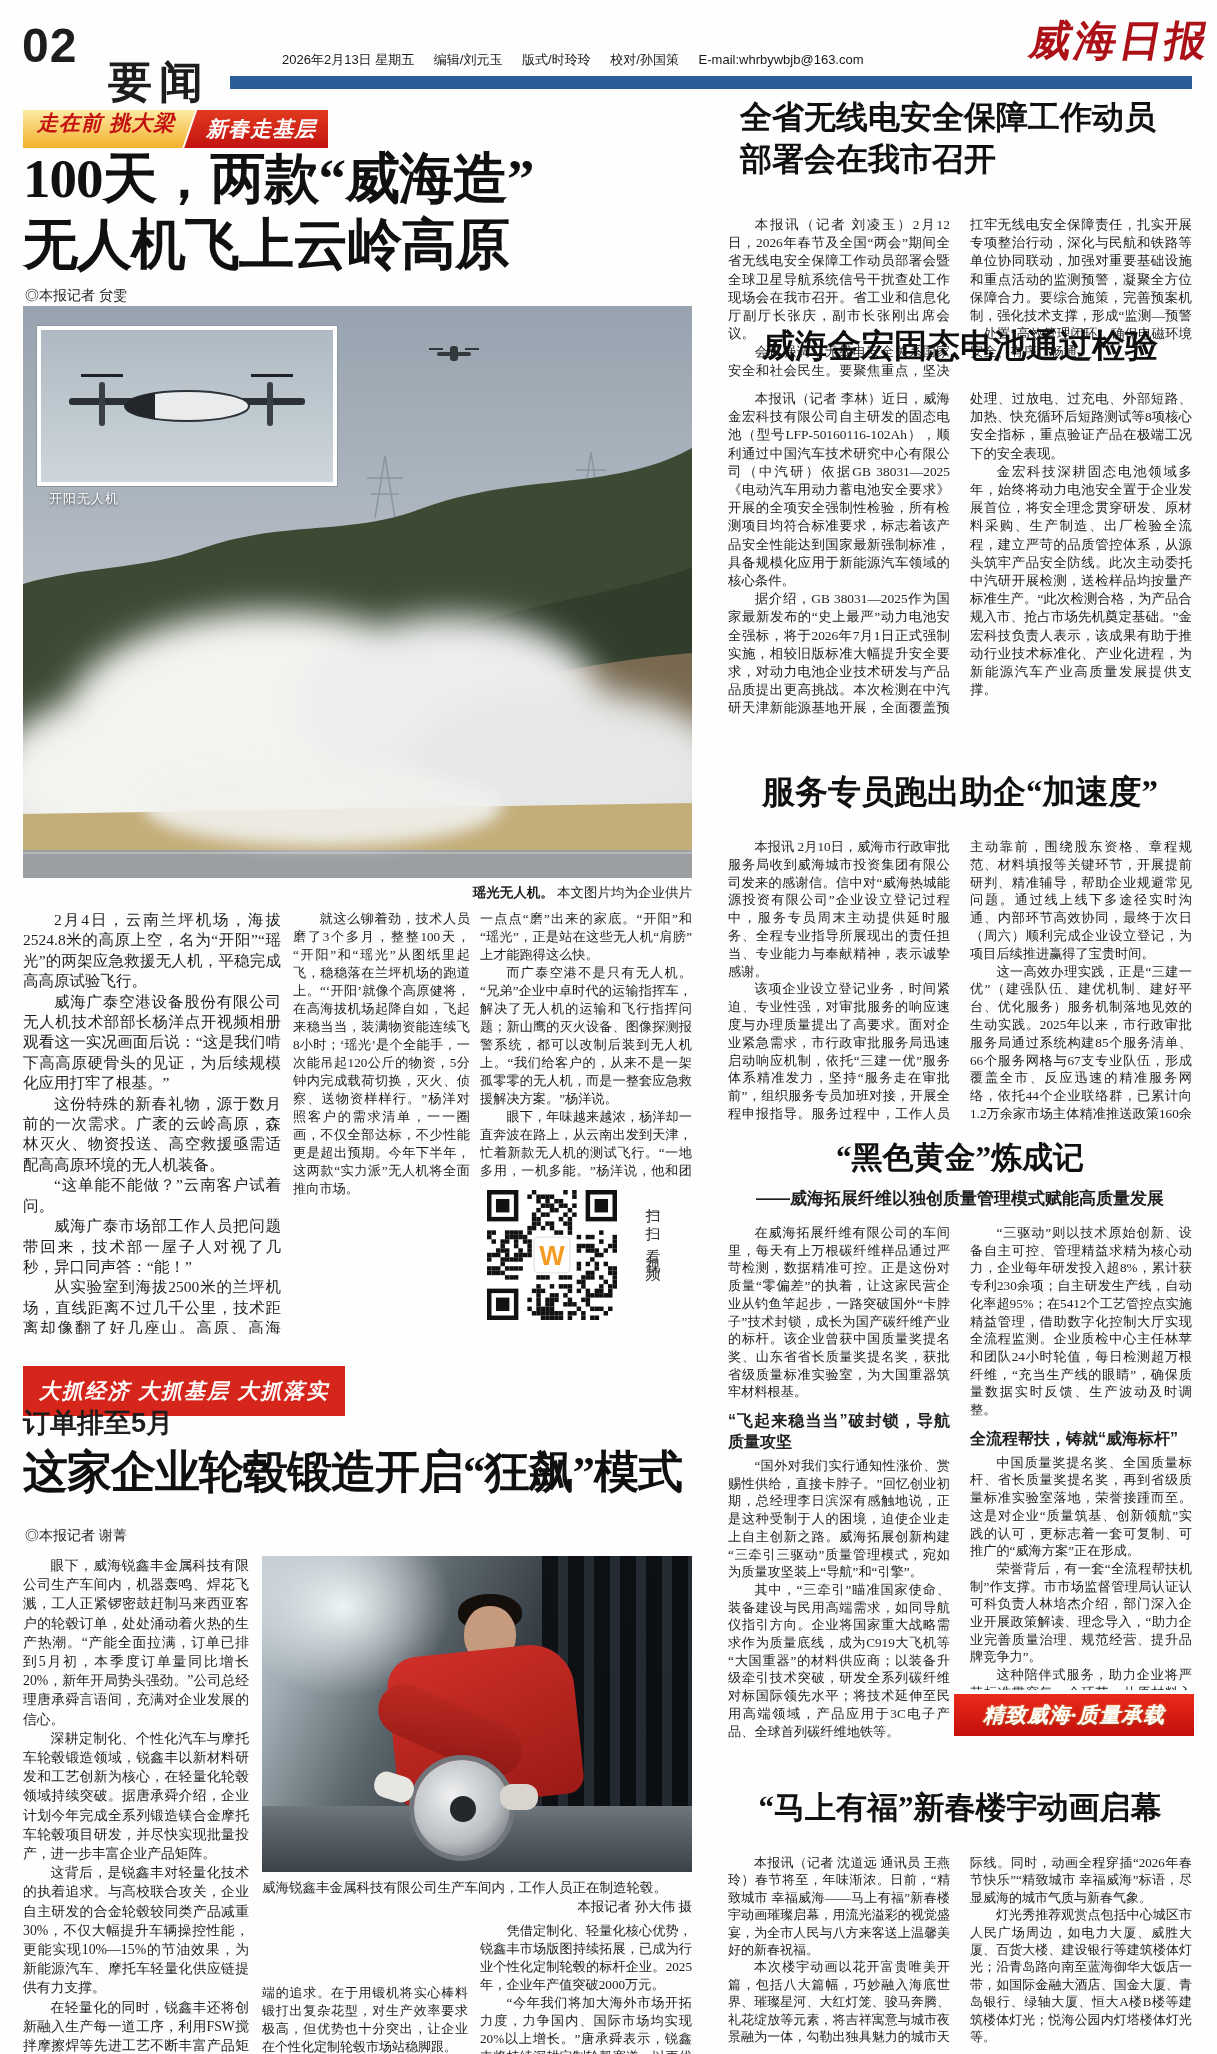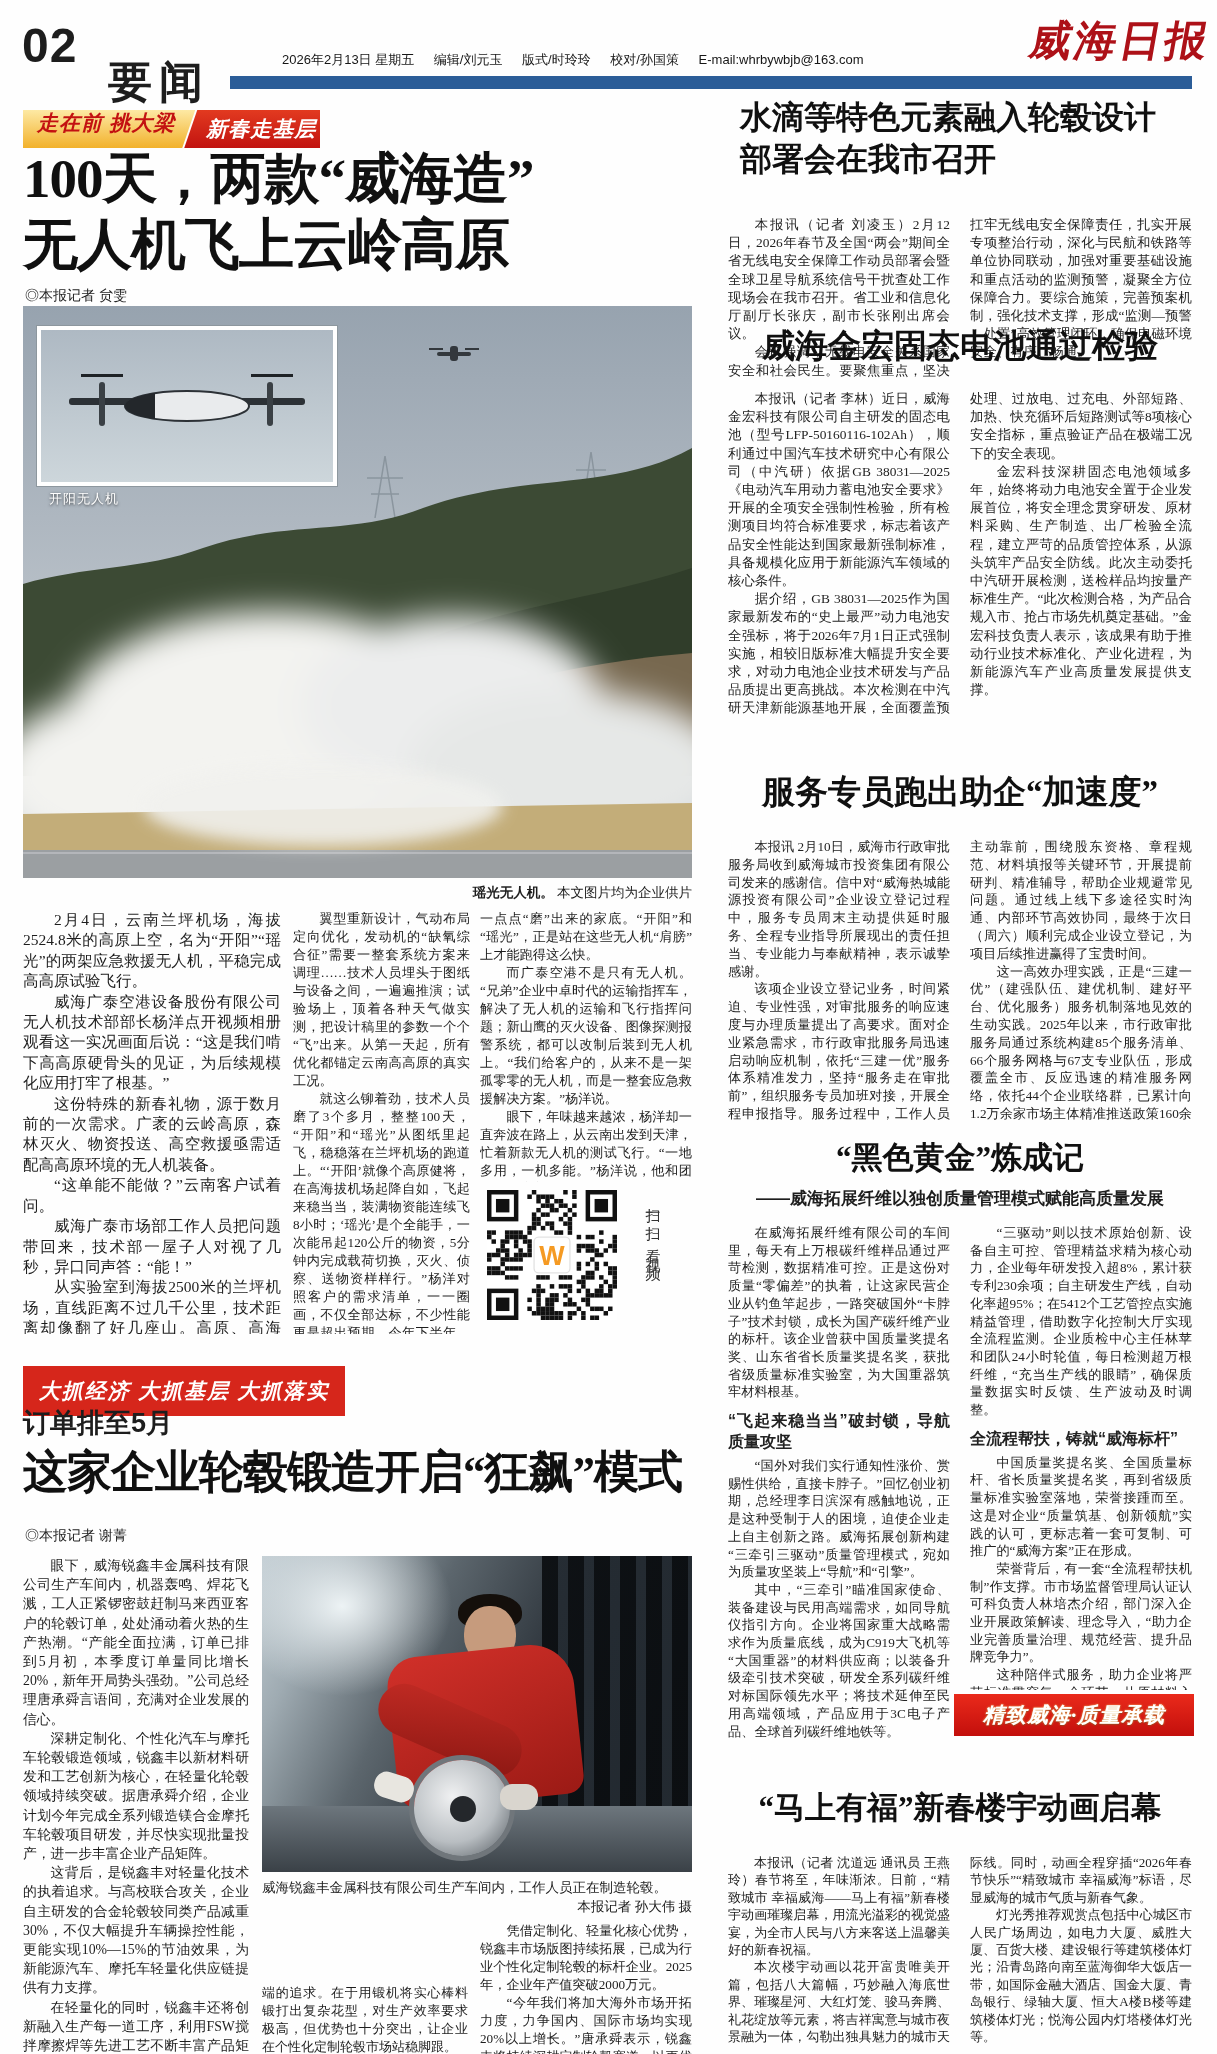--- a/index.html
+++ b/index.html
@@ -19,21 +19,21 @@
   .h-meta span{margin-right:16px;}
   .h-logo{left:1030px;top:20px;font:900 42px/1 "Liberation Serif",serif;color:#ad1118;
           transform:skewX(-10deg);letter-spacing:3px;}
   .h-bar{left:230px;top:76px;width:962px;height:13px;background:#2b5d98;}
   
   .badge{left:23px;top:110px;height:38px;display:flex;align-items:stretch;}
   .badge-gold{display:flex;align-items:center;padding:0 20px 12px 14px;
       background:linear-gradient(180deg,#fde9a4,#f2b12b);color:#c31111;
       font:italic 800 21px/1 "Liberation Serif",serif;letter-spacing:1px;
       clip-path:polygon(0 0,100% 0,calc(100% - 13px) 100%,0 100%);}
-  .badge-red{display:flex;align-items:center;padding:0 4px 0 22px;margin-left:-11px;
+  .badge-red{display:flex;align-items:center;padding:0 12px 0 22px;margin-left:-11px;
       background:linear-gradient(180deg,#e23a20,#c21310);color:#fff;
       font:italic 800 21px/1 "Liberation Serif",serif;letter-spacing:1px;
       clip-path:polygon(13px 0,100% 0,100% 100%,0 100%);}
   .lead-hl{left:23px;top:146px;width:680px;font-weight:900;font-size:55px;line-height:66px;
            letter-spacing:-1px;color:#101010;}
   .byline{font:14px/1 "Liberation Sans",sans-serif;color:#222;}
   #lead-byline{left:25px;top:288px;}
   #lead-photo{left:23px;top:306px;width:669px;height:572px;overflow:hidden;background:#aab4bd;}
   #lead-photo svg.scene{position:absolute;left:0;top:0;width:100%;height:100%;}
   .inset{left:14px;top:20px;width:292px;height:152px;border:4px solid #fff;
@@ -195,21 +195,20 @@
 
   <div class="abs lead-col just" id="lead-c1">
       <p class="para">2月4日，云南兰坪机场，海拔2524.8米的高原上空，名为“开阳”“瑶光”的两架应急救援无人机，平稳完成高高原试验飞行。</p>
       <p class="para">威海广泰空港设备股份有限公司无人机技术部部长杨洋点开视频相册观看这一实况画面后说：“这是我们啃下高高原硬骨头的见证，为后续规模化应用打牢了根基。”</p>
       <p class="para">这份特殊的新春礼物，源于数月前的一次需求。广袤的云岭高原，森林灭火、物资投送、高空救援亟需适配高高原环境的无人机装备。</p>
       <p class="para">“这单能不能做？”云南客户试着问。</p>
       <p class="para">威海广泰市场部工作人员把问题带回来，技术部一屋子人对视了几秒，异口同声答：“能！”</p>
       <p class="para">从实验室到海拔2500米的兰坪机场，直线距离不过几千公里，技术距离却像翻了好几座山。高原、高海拔、低空气密度，无人机到了这里，就像人缺氧一样，发动机没力气，机身飞起来也发飘……面对一项项行业内的“拦路虎”，不少无人机厂家的产品在这里栽过跟头。</p>
     </div>
   <div class="abs lead-col just" id="lead-c2">
-      <p class="para">翼型重新设计，气动布局定向优化，发动机的“缺氧综合征”需要一整套系统方案来调理……技术人员埋头于图纸与设备之间，一遍遍推演；试验场上，顶着各种天气做实测，把设计稿里的参数一个个“飞”出来。从第一天起，所有优化都锚定云南高高原的真实工况。</p>
       <p class="para">就这么铆着劲，技术人员磨了3个多月，整整100天，“开阳”和“瑶光”从图纸里起飞，稳稳落在兰坪机场的跑道上。“‘开阳’就像个高原健将，在高海拔机场起降自如，飞起来稳当当，装满物资能连续飞8小时；‘瑶光’是个全能手，一次能吊起120公斤的物资，5分钟内完成载荷切换，灭火、侦察、送物资样样行。”杨洋对照客户的需求清单，一一圈画，不仅全部达标，不少性能更是超出预期。今年下半年，这两款“实力派”无人机将全面推向市场。</p>
     </div>
   <div class="abs lead-col just" id="lead-c3">
       <p class="para cont">一点点“磨”出来的家底。“开阳”和“瑶光”，正是站在这些无人机“肩膀”上才能跑得这么快。</p>
       <p class="para">而广泰空港不是只有无人机。“兄弟”企业中卓时代的运输指挥车，解决了无人机的运输和飞行指挥问题；新山鹰的灭火设备、图像探测报警系统，都可以改制后装到无人机上。“我们给客户的，从来不是一架孤零零的无人机，而是一整套应急救援解决方案。”杨洋说。</p>
       <p class="para">眼下，年味越来越浓，杨洋却一直奔波在路上，从云南出发到天津，忙着新款无人机的测试飞行。“一地多用，一机多能。”杨洋说，他和团队正琢磨着，怎么把零散的需求串起来，做成可复制的标准化方案。</p>
     </div>
 
   <div class="abs" id="qr">
     <svg id="qr-svg" viewBox="0 0 29 29">
@@ -487,21 +486,21 @@
   <div class="abs just" id="wheel-col2">
       <p class="para cont">端的追求。在于用锻机将实心棒料锻打出复杂花型，对生产效率要求极高，但优势也十分突出，让企业在个性化定制轮毂市场站稳脚跟。</p>
       <p class="para">在客户需求对接上，从产品设计到交付使用，锐鑫丰全程快速响应。目前，企业已累计研发产品上千款，将祥云、闪电、水滴等特色元素融入轮毂设计，满足用户个性化审美与应用需求。</p>
     </div>
   <div class="abs just" id="wheel-col3">
       <p class="para">凭借定制化、轻量化核心优势，锐鑫丰市场版图持续拓展，已成为行业个性化定制轮毂的标杆企业。2025年，企业年产值突破2000万元。</p>
       <p class="para">“今年我们将加大海外市场开拓力度，力争国内、国际市场均实现20%以上增长。”唐承舜表示，锐鑫丰将持续深耕定制轮毂赛道，以更优质的定制化产品，领跑国内锻造轮毂行业发展。</p>
     </div>
 
   <div class="abs r-hl" id="r1-hl">
-    <div>水滴等特色元素融入轮毂设计</div>
+    <div>全省无线电安全保障工作动员</div>
     <div>部署会在我市召开</div>
   </div>
   <div class="abs two-col just" id="r1-body">
       <p class="para">本报讯（记者 刘凌玉）2月12日，2026年春节及全国“两会”期间全省无线电安全保障工作动员部署会暨全球卫星导航系统信号干扰查处工作现场会在我市召开。省工业和信息化厅副厅长张庆，副市长张刚出席会议。</p>
       <p class="para">会议强调，无线电安全关系国家安全和社会民生。要聚焦重点，坚决扛牢无线电安全保障责任，扎实开展专项整治行动，深化与民航和铁路等单位协同联动，加强对重要基础设施和重点活动的监测预警，凝聚全方位保障合力。要综合施策，完善预案机制，强化技术支撑，形成“监测—预警—处置”高效管理闭环，确保电磁环境安全、有序、畅通。</p>
     </div>
 
   <div class="abs r-hl" id="r2-hl">威海金宏固态电池通过检验</div>
   <div class="abs two-col just" id="r2-body">
       <p class="para">本报讯（记者 李林）近日，威海金宏科技有限公司自主研发的固态电池（型号LFP-50160116-102Ah），顺利通过中国汽车技术研究中心有限公司（中汽研）依据GB 38031—2025《电动汽车用动力蓄电池安全要求》开展的全项安全强制性检验，所有检测项目均符合标准要求，标志着该产品安全性能达到国家最新强制标准，具备规模化应用于新能源汽车领域的核心条件。</p>

